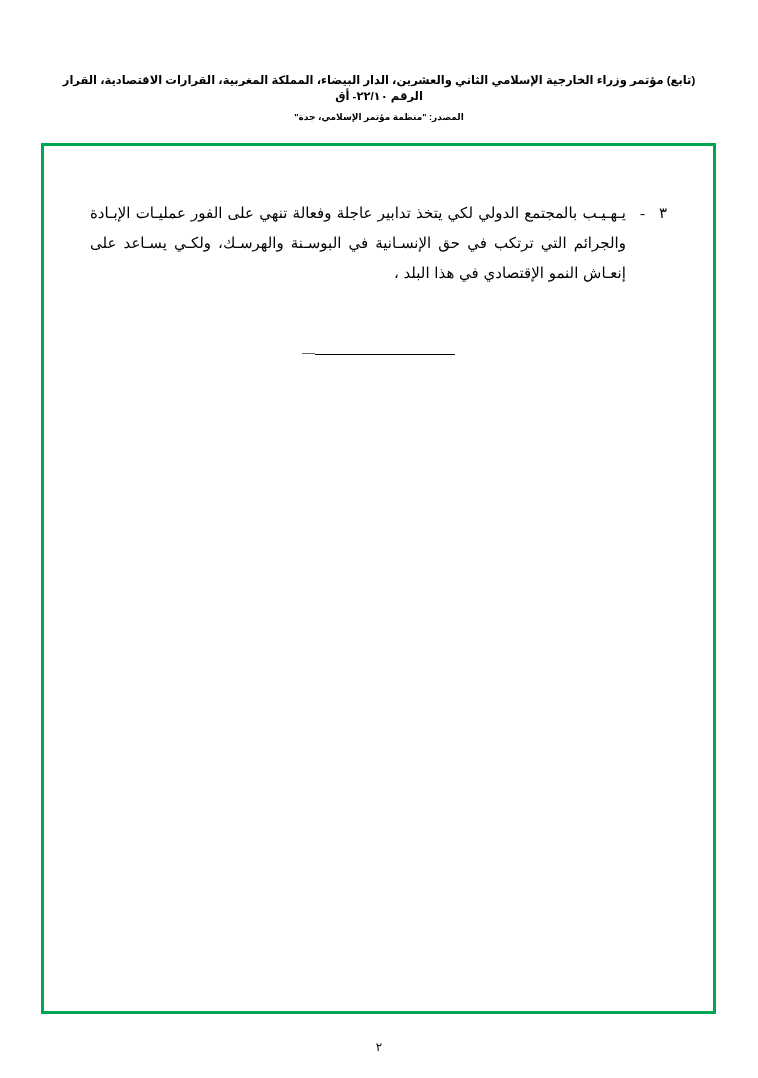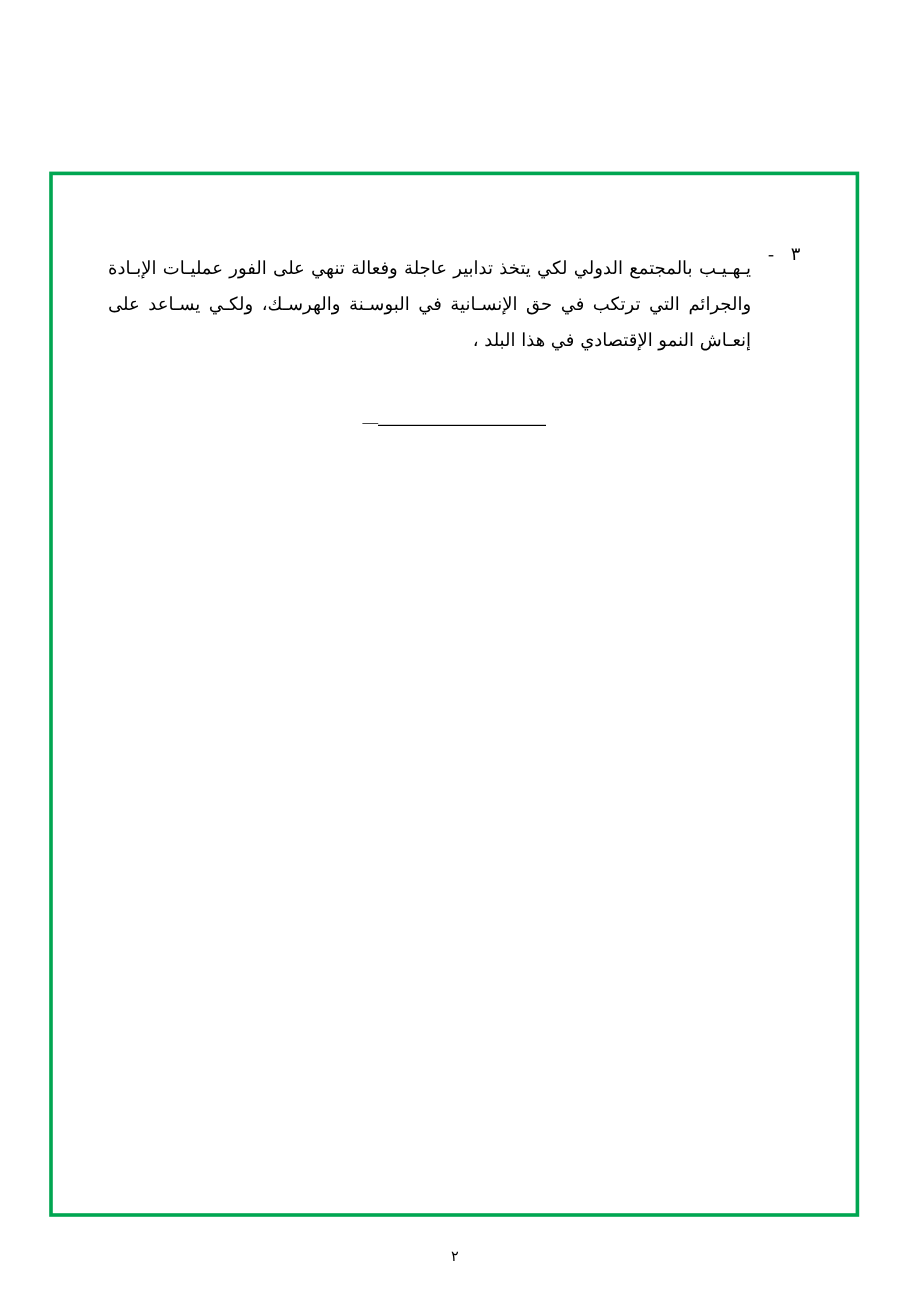--- a/index.html
+++ b/index.html
@@ -85,21 +85,20 @@
     padding: 0 10px 0 14px;
   }
   .para-text {
     flex: 1 1 auto;
     font-size: 15px;
     line-height: 30px;
     text-align: justify;
     text-align-last: right;
     word-spacing: 1px;
     font-family: "Liberation Serif", "DejaVu Serif", serif;
-    margin-top: 11px;
   }
 
   
   .separator {
     position: absolute;
     top: 198px;
     left: 0;
     right: 0;
     text-align: center;
     font-size: 13px;
@@ -128,20 +127,24 @@
     text-align: center;
     font-size: 12px;
     font-family: "Liberation Serif", "DejaVu Serif", serif;
   }
 </style>
 </head>
 <body>
 
 <div class="page">
 
+  <div class="header">
+    <div class="header-line1">(تابع) مؤتمر وزراء الخارجية الإسلامي الثاني والعشرين، الدار البيضاء، المملكة المغربية، القرارات الاقتصادية، القرار الرقم ٢٢/١٠- أق</div>
+    <div class="header-line2">المصدر: "منظمة مؤتمر الإسلامي، جدة"</div>
+  </div>
 
   <div class="frame">
 
     <div class="para-row">
       <span class="para-num">٣</span>
       <span class="para-dash">-</span>
       <span class="para-text">يـهـيـب بالمجتمع الدولي لكي يتخذ تدابير عاجلة وفعالة تنهي على الفور عمليـات الإبـادة والجرائم التي ترتكب في حق الإنسـانية في البوسـنة والهرسـك، ولكـي يسـاعد على إنعـاش النمو الإقتصادي في هذا البلد ،</span>
     </div>
 
     <div class="separator">

